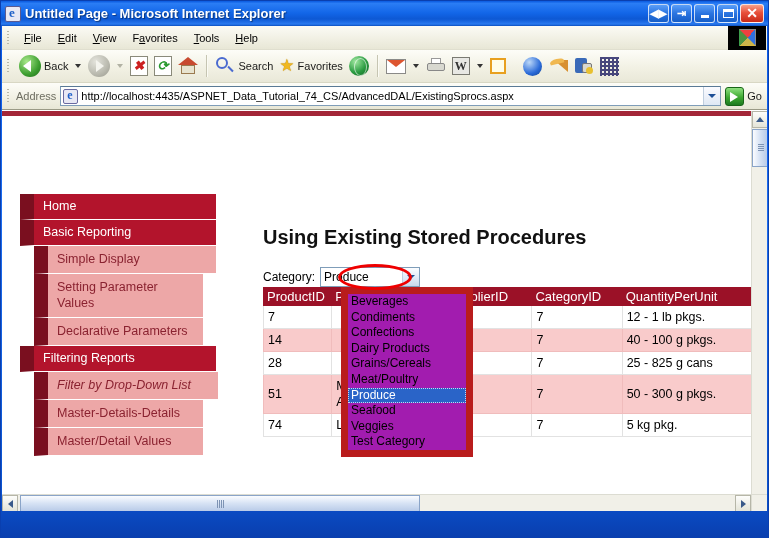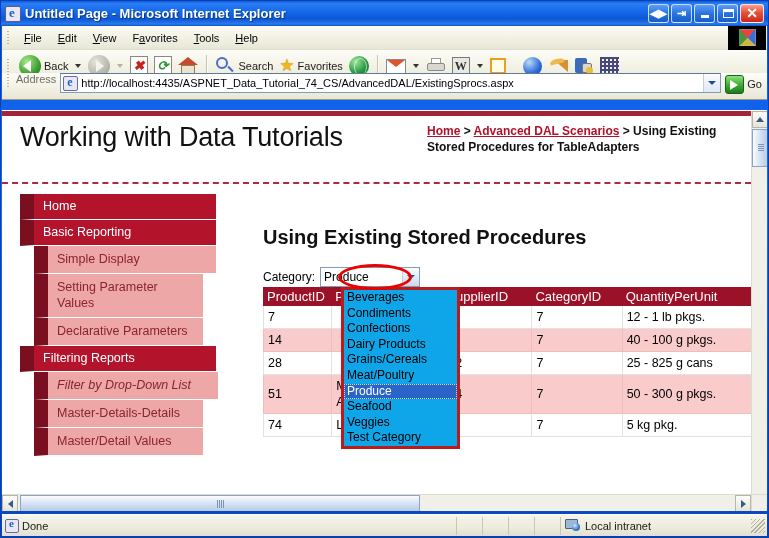--- a/index.html
+++ b/index.html
@@ -148,23 +148,23 @@
   .msgr .p2{position:absolute;left:8px;top:6px;width:10px;height:10px;background:#d8d8d0;border:1px solid #777;border-radius:2px;}
   .msgr .p3{position:absolute;left:12px;top:10px;width:7px;height:7px;background:#e8c030;border-radius:50%;}
   .qr{width:19px;height:19px;flex:0 0 auto;
      background-image:
        repeating-linear-gradient(to right,#2a2a6a 0 2px, transparent 2px 4px),
        repeating-linear-gradient(to bottom,#2a2a6a 0 2px, transparent 2px 4px);
      background-size:4px 4px; opacity:.85;}
 
   
   #addressbar {
-    position:absolute; left:1px; top:72px; width:765px; height:27px;
+    position:absolute; left:1px; top:82px; width:765px; height:27px;
     background: linear-gradient(to bottom,#fdfdf8,#f1f0e3 60%,#e8e7d6);
-    display:flex; 
+    display:flex; align-items:center;
     border-bottom:1px solid #9a9a86;
   }
   #addr-label { font-size:11px; color:#6e6e62; margin-right:4px; white-space:nowrap; }
   #addr-box {
     flex:1 1 auto; height:20px; background:#fff;
     border:1px solid #7f9db9; border-top-color:#5a7a96;
     display:flex; align-items:center; overflow:hidden;
   }
   #addr-box .favico{ width:15px;height:15px;margin:0 3px 0 2px; background:#e8e8f4;
     border:1px solid #6a6aa0; border-radius:2px; position:relative; flex:0 0 auto;}
@@ -246,22 +246,22 @@
   .select-box .sel-val { flex:1 1 auto; white-space:nowrap; }
   .select-arrow {
     width:17px; height:18px; flex:0 0 auto;
     background: linear-gradient(to bottom,#fbfdff,#dde8f6 60%,#c8d8ec);
     border-left:1px solid #c0cede;
     display:flex;align-items:center;justify-content:center;
   }
 
   
   #dropdown-list {
-    position:absolute; left:78px; top:20px; width:119px;
-    background:#0ea5e9; border:3px solid #b91c1c; z-index:50;
+    position:absolute; left:78px; top:20px; width:132px;
+    background:#a21caf; border:7px solid #b91c1c; z-index:50;
     font-size:12px; line-height:15.6px; color:#000;
   }
   #dropdown-list .opt { padding-left:3px; white-space:nowrap; }
   #dropdown-list .opt.selected { background:#2a64c8; color:#fff; outline:1px dotted #c8d4f0; outline-offset:-1px; }
 
   
   #annot-circle {
     position:absolute; left:75px; top:-3px; width:74px; height:26px;
     border:3px solid #ef0000; border-radius:50%/50%;
     z-index:60; pointer-events:none;
@@ -493,24 +493,20 @@
       <span class="go-ico"></span>
       <span class="lbl">Go</span>
     </div>
   </div>
 
   <div id="viewport">
     <div id="page">
 
       <div id="page-topbar"></div>
 
-      <div id="site-header">
-        <div id="site-title">Working with Data Tutorials</div>
-        <div id="breadcrumb"><a href="#">Home</a><span> &gt; </span><a href="#">Advanced DAL Scenarios</a><span> &gt; </span><span>Using Existing Stored Procedures for TableAdapters</span></div>
-      </div>
 
       <div id="sidebar">
         <div class="nav-section"><span>Home</span></div>
         <div class="nav-section"><span>Basic Reporting</span></div>
         <div class="nav-sub"><span>Simple Display</span></div>
         <div class="nav-sub" style="width:169px;"><span>Setting Parameter Values</span></div>
         <div class="nav-sub" style="width:169px;"><span>Declarative Parameters</span></div>
         <div class="nav-section"><span>Filtering Reports</span></div>
         <div class="nav-sub" style="width:184px;font-style:italic;"><span>Filter by Drop-Down List</span></div>
         <div class="nav-sub" style="width:169px;"><span>Master-Details-Details</span></div>
@@ -611,32 +607,14 @@
           <i class="chv-lf"></i>
         </div>
       <div class="thumb"></div>
       <div class="sb-btn btn-rt">
           <i class="chv-rt"></i>
         </div>
     </div>
     <div id="corner-box"></div>
   </div>
 
-  <div id="statusbar">
-    <div id="status-left">
-      <span class="favico"></span>
-      <span>Done</span>
-    </div>
-    <div class="status-pane"></div>
-    <div class="status-pane"></div>
-    <div class="status-pane"></div>
-    <div class="status-pane"></div>
-    <div id="status-zone">
-      <span class="zico">
-          <i class="mon"></i>
-          <i class="bl"></i>
-        </span>
-      <span>Local intranet</span>
-    </div>
-    <div id="grip"></div>
-  </div>
 
 </div>
 
 </body></html>

